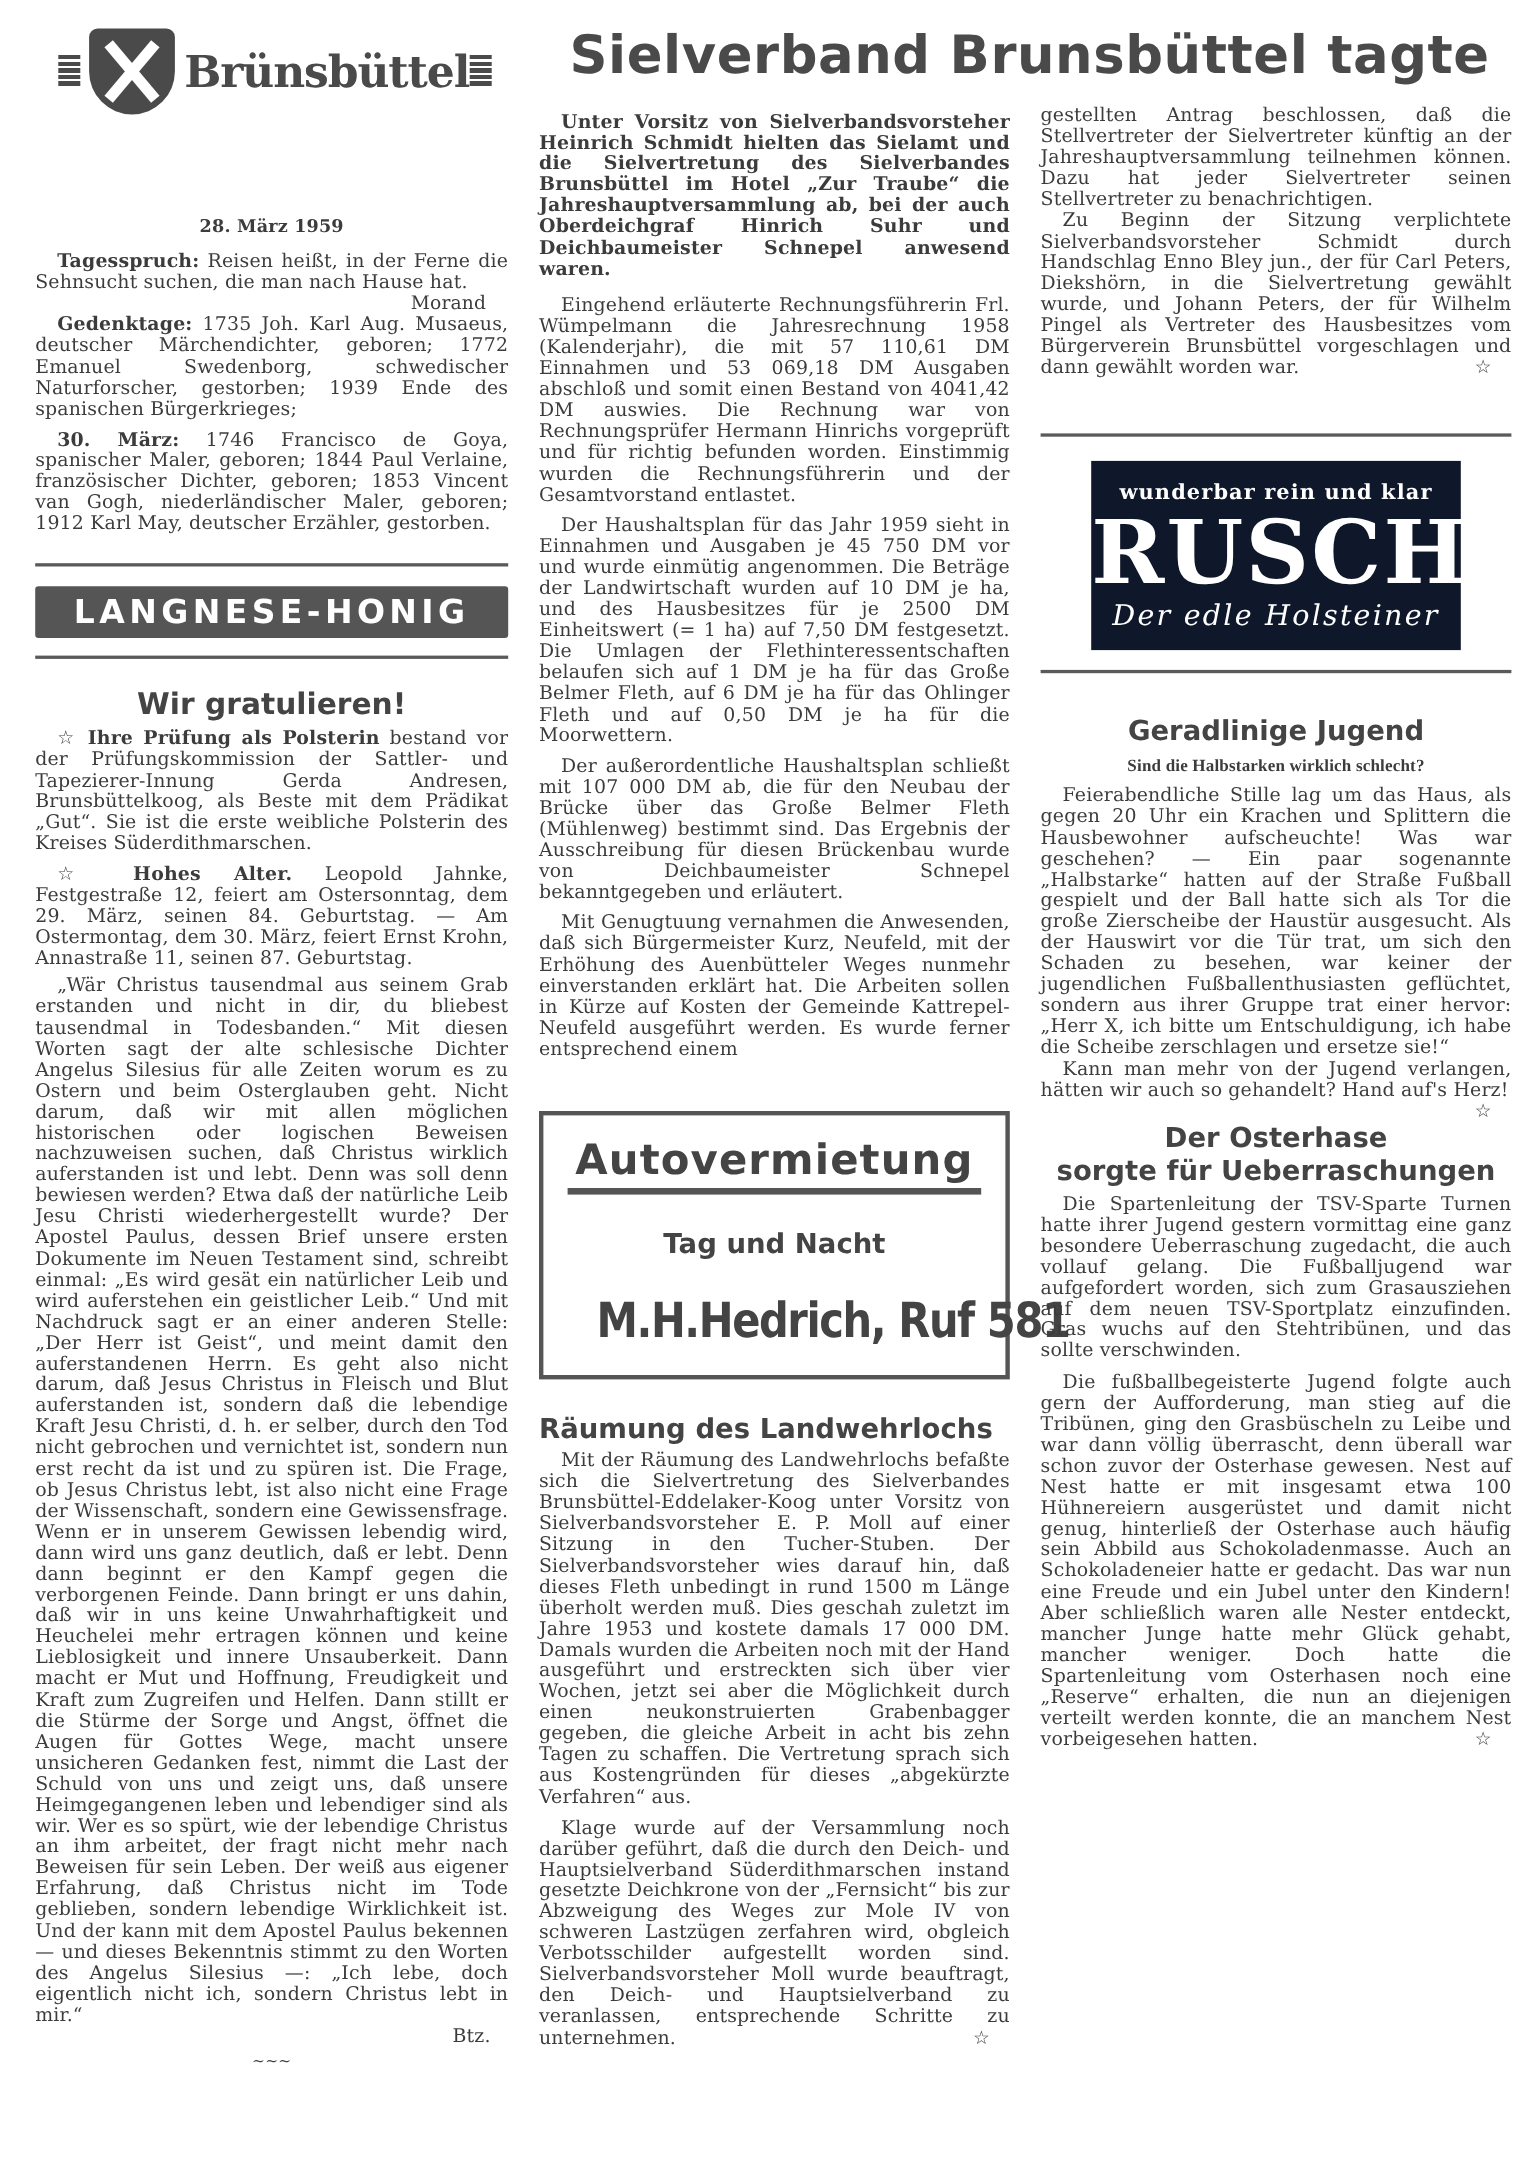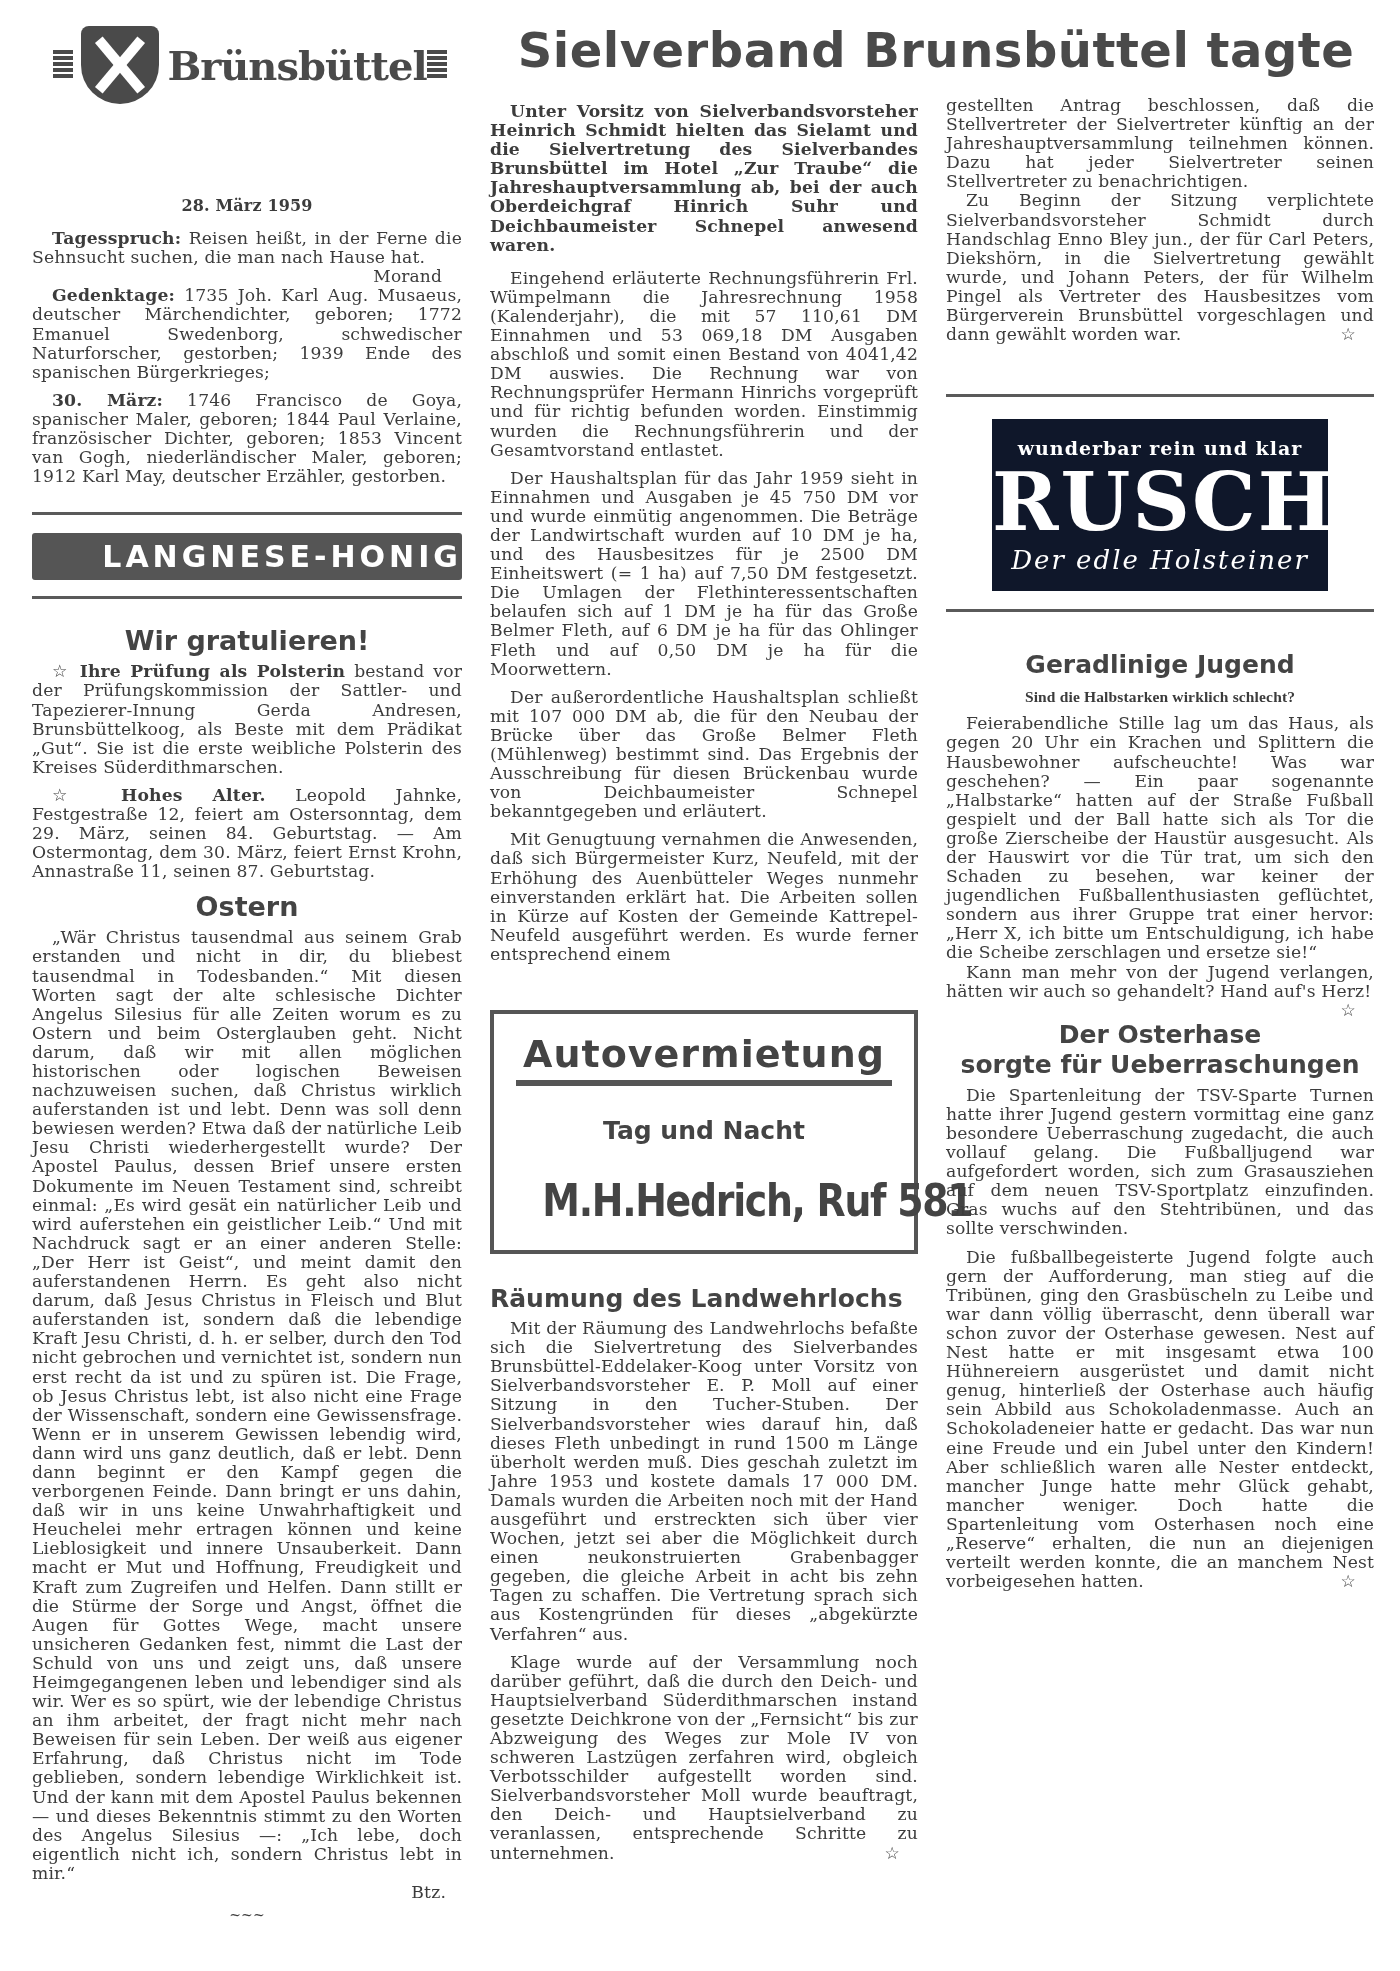--- a/index.html
+++ b/index.html
@@ -17,21 +17,21 @@
   .masthead { position: absolute; left: 40px; top: 24px; width: 420px; height: 160px; }
   .mh1 { font-family: "DejaVu Serif", serif; font-weight: bold; font-size: 46px; letter-spacing: -1px; color: #4a4a4a; text-align: center; margin-left: 0; }
   .mh2row { display: flex; align-items: center; justify-content: center; margin-top: 2px; }
   .mh2 { font-family: "DejaVu Serif", serif; font-weight: bold; font-size: 40px; letter-spacing: -1px; color: #4a4a4a; }
   .banner { width: 20px; height: 30px; background: repeating-linear-gradient(180deg,#4a4a4a 0 4px,#fff 4px 6px); }
   .crest { width: 78px; height: 78px; background: #4a4a4a; border-radius: 8px 8px 40px 40px; margin: 0 8px; position: relative; }
   .crest::before { content: ""; position: absolute; left: 34px; top: 6px; width: 10px; height: 66px; background: #fff; transform: rotate(-40deg); }
   .crest::after { content: ""; position: absolute; left: 34px; top: 6px; width: 10px; height: 66px; background: #fff; transform: rotate(40deg); }
   .date { text-align: center; font-weight: bold; font-size: 16px; text-indent: 0; }
   .rule { height: 3px; background: #5a5a5a; margin: 0; }
-  .langnese { background: #555; color: #fff; font-family: "DejaVu Sans", sans-serif; font-weight: bold; font-size: 30px; letter-spacing: 4px; text-align: right; padding: 6px 0; border-radius: 3px; }
+  .langnese { background: #555; color: #fff; font-family: "DejaVu Sans", sans-serif; font-weight: bold; font-size: 30px; letter-spacing: 4px; text-align: center; padding: 6px 0; border-radius: 3px; }
   h2 { margin: 0; text-align: center; font-family: "DejaVu Sans", sans-serif; font-weight: bold; color: #444; }
   .h-big { font-size: 48px; letter-spacing: 0.5px; font-family: "DejaVu Sans", sans-serif; font-weight: bold; color: #4a4a4a; white-space: nowrap; }
   .sub { text-align: center; font-weight: bold; font-size: 15.5px; text-indent: 0; font-family: "DejaVu Serif", serif; }
   .ad-auto { border: 4px solid #555; padding: 18px 22px 24px; text-align: center; }
   .ad-auto .t1 { font-family: "DejaVu Sans", sans-serif; font-weight: bold; font-size: 38px; color: #444; letter-spacing: 1px; }
   .ad-auto .ul { height: 6px; background: #555; margin: 4px 0 0; }
   .ad-auto .t2 { font-family: "DejaVu Sans", sans-serif; font-weight: bold; font-size: 25px; color: #444; margin-top: 30px; }
   .ad-auto .t3 { font-family: "DejaVu Sans", sans-serif; font-weight: bold; font-size: 44px; color: #444; margin-top: 30px; letter-spacing: -1.5px; transform: scaleX(0.86); white-space: nowrap; }
   .ad-rusch { background: #0f172a; color: #fff; width: 336px; margin: 0 auto; padding: 18px 0 16px; text-align: center; }
   .ad-rusch .r1 { font-family: "DejaVu Serif", serif; font-weight: bold; font-size: 19px; letter-spacing: 1px; }
@@ -76,21 +76,20 @@
     <span>☆</span>
     <b>Ihre Prüfung als Polsterin</b>
     <span>bestand vor der Prüfungskommission der Sattler- und Tapezierer-Innung Gerda Andresen, Brunsbüttelkoog, als Beste mit dem Prädikat „Gut“. Sie ist die erste weibliche Polsterin des Kreises Süderdithmarschen.</span>
   </p>
   <p class="gap">
     <span>☆</span>
     <b>Hohes Alter.</b>
     <span>Leopold Jahnke, Festgestraße 12, feiert am Ostersonntag, dem 29. März, seinen 84. Geburtstag. — Am Ostermontag, dem 30. März, feiert Ernst Krohn, Annastraße 11, seinen 87. Geburtstag.</span>
   </p>
 
-  <h2 style="font-size:27px; margin-top:10px;">Ostern</h2>
   <p style="margin-top:6px;">„Wär Christus tausendmal aus seinem Grab erstanden und nicht in dir, du bliebest tausendmal in Todesbanden.“ Mit diesen Worten sagt der alte schlesische Dichter Angelus Silesius für alle Zeiten worum es zu Ostern und beim Osterglauben geht. Nicht darum, daß wir mit allen möglichen historischen oder logischen Beweisen nachzuweisen suchen, daß Christus wirklich auferstanden ist und lebt. Denn was soll denn bewiesen werden? Etwa daß der natürliche Leib Jesu Christi wiederhergestellt wurde? Der Apostel Paulus, dessen Brief unsere ersten Dokumente im Neuen Testament sind, schreibt einmal: „Es wird gesät ein natürlicher Leib und wird auferstehen ein geistlicher Leib.“ Und mit Nachdruck sagt er an einer anderen Stelle: „Der Herr ist Geist“, und meint damit den auferstandenen Herrn. Es geht also nicht darum, daß Jesus Christus in Fleisch und Blut auferstanden ist, sondern daß die lebendige Kraft Jesu Christi, d. h. er selber, durch den Tod nicht gebrochen und vernichtet ist, sondern nun erst recht da ist und zu spüren ist. Die Frage, ob Jesus Christus lebt, ist also nicht eine Frage der Wissenschaft, sondern eine Gewissensfrage. Wenn er in unserem Gewissen lebendig wird, dann wird uns ganz deutlich, daß er lebt. Denn dann beginnt er den Kampf gegen die verborgenen Feinde. Dann bringt er uns dahin, daß wir in uns keine Unwahrhaftigkeit und Heuchelei mehr ertragen können und keine Lieblosigkeit und innere Unsauberkeit. Dann macht er Mut und Hoffnung, Freudigkeit und Kraft zum Zugreifen und Helfen. Dann stillt er die Stürme der Sorge und Angst, öffnet die Augen für Gottes Wege, macht unsere unsicheren Gedanken fest, nimmt die Last der Schuld von uns und zeigt uns, daß unsere Heimgegangenen leben und lebendiger sind als wir. Wer es so spürt, wie der lebendige Christus an ihm arbeitet, der fragt nicht mehr nach Beweisen für sein Leben. Der weiß aus eigener Erfahrung, daß Christus nicht im Tode geblieben, sondern lebendige Wirklichkeit ist. Und der kann mit dem Apostel Paulus bekennen — und dieses Bekenntnis stimmt zu den Worten des Angelus Silesius —: „Ich lebe, doch eigentlich nicht ich, sondern Christus lebt in mir.“</p>
   <p class="sig" style="margin-right:16px;">Btz.</p>
   <p class="squiggle">~~~</p>
 </div>
 
 <div style="position:absolute; left:496px; top:22px; width:880px; text-align:center;">
   <div class="h-big">Sielverband Brunsbüttel tagte</div>
 </div>
 
 <div class="col c2" style="top:102px;">

